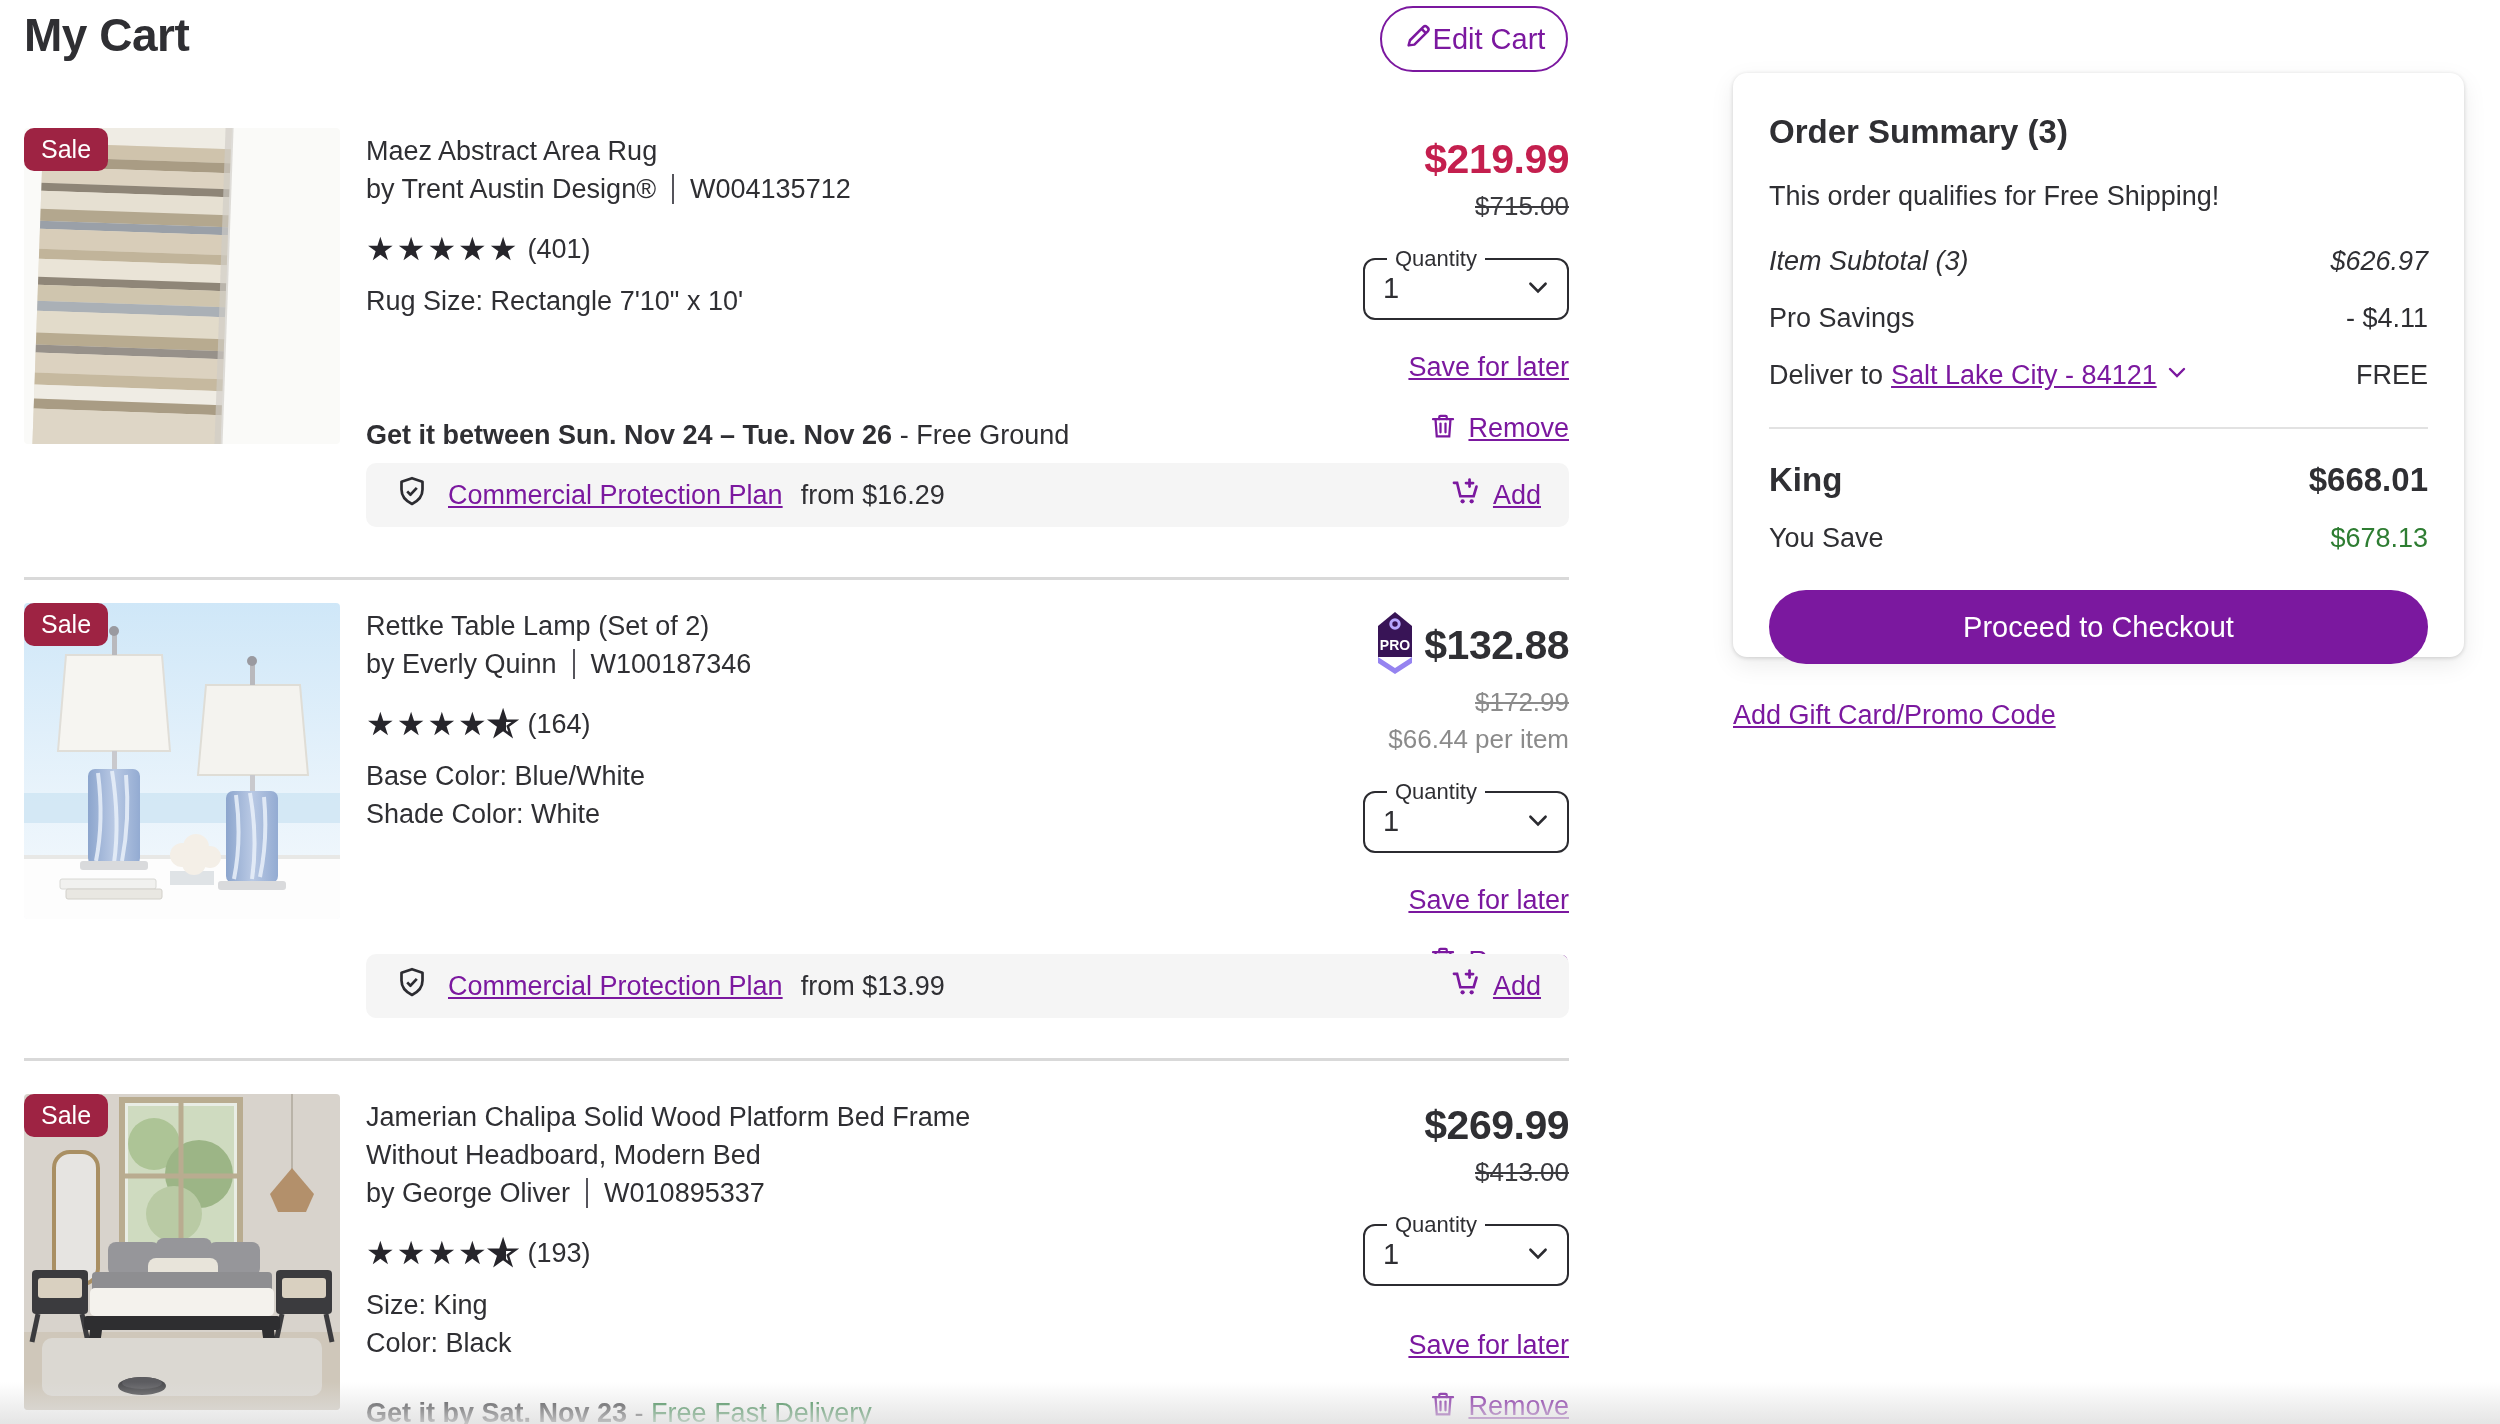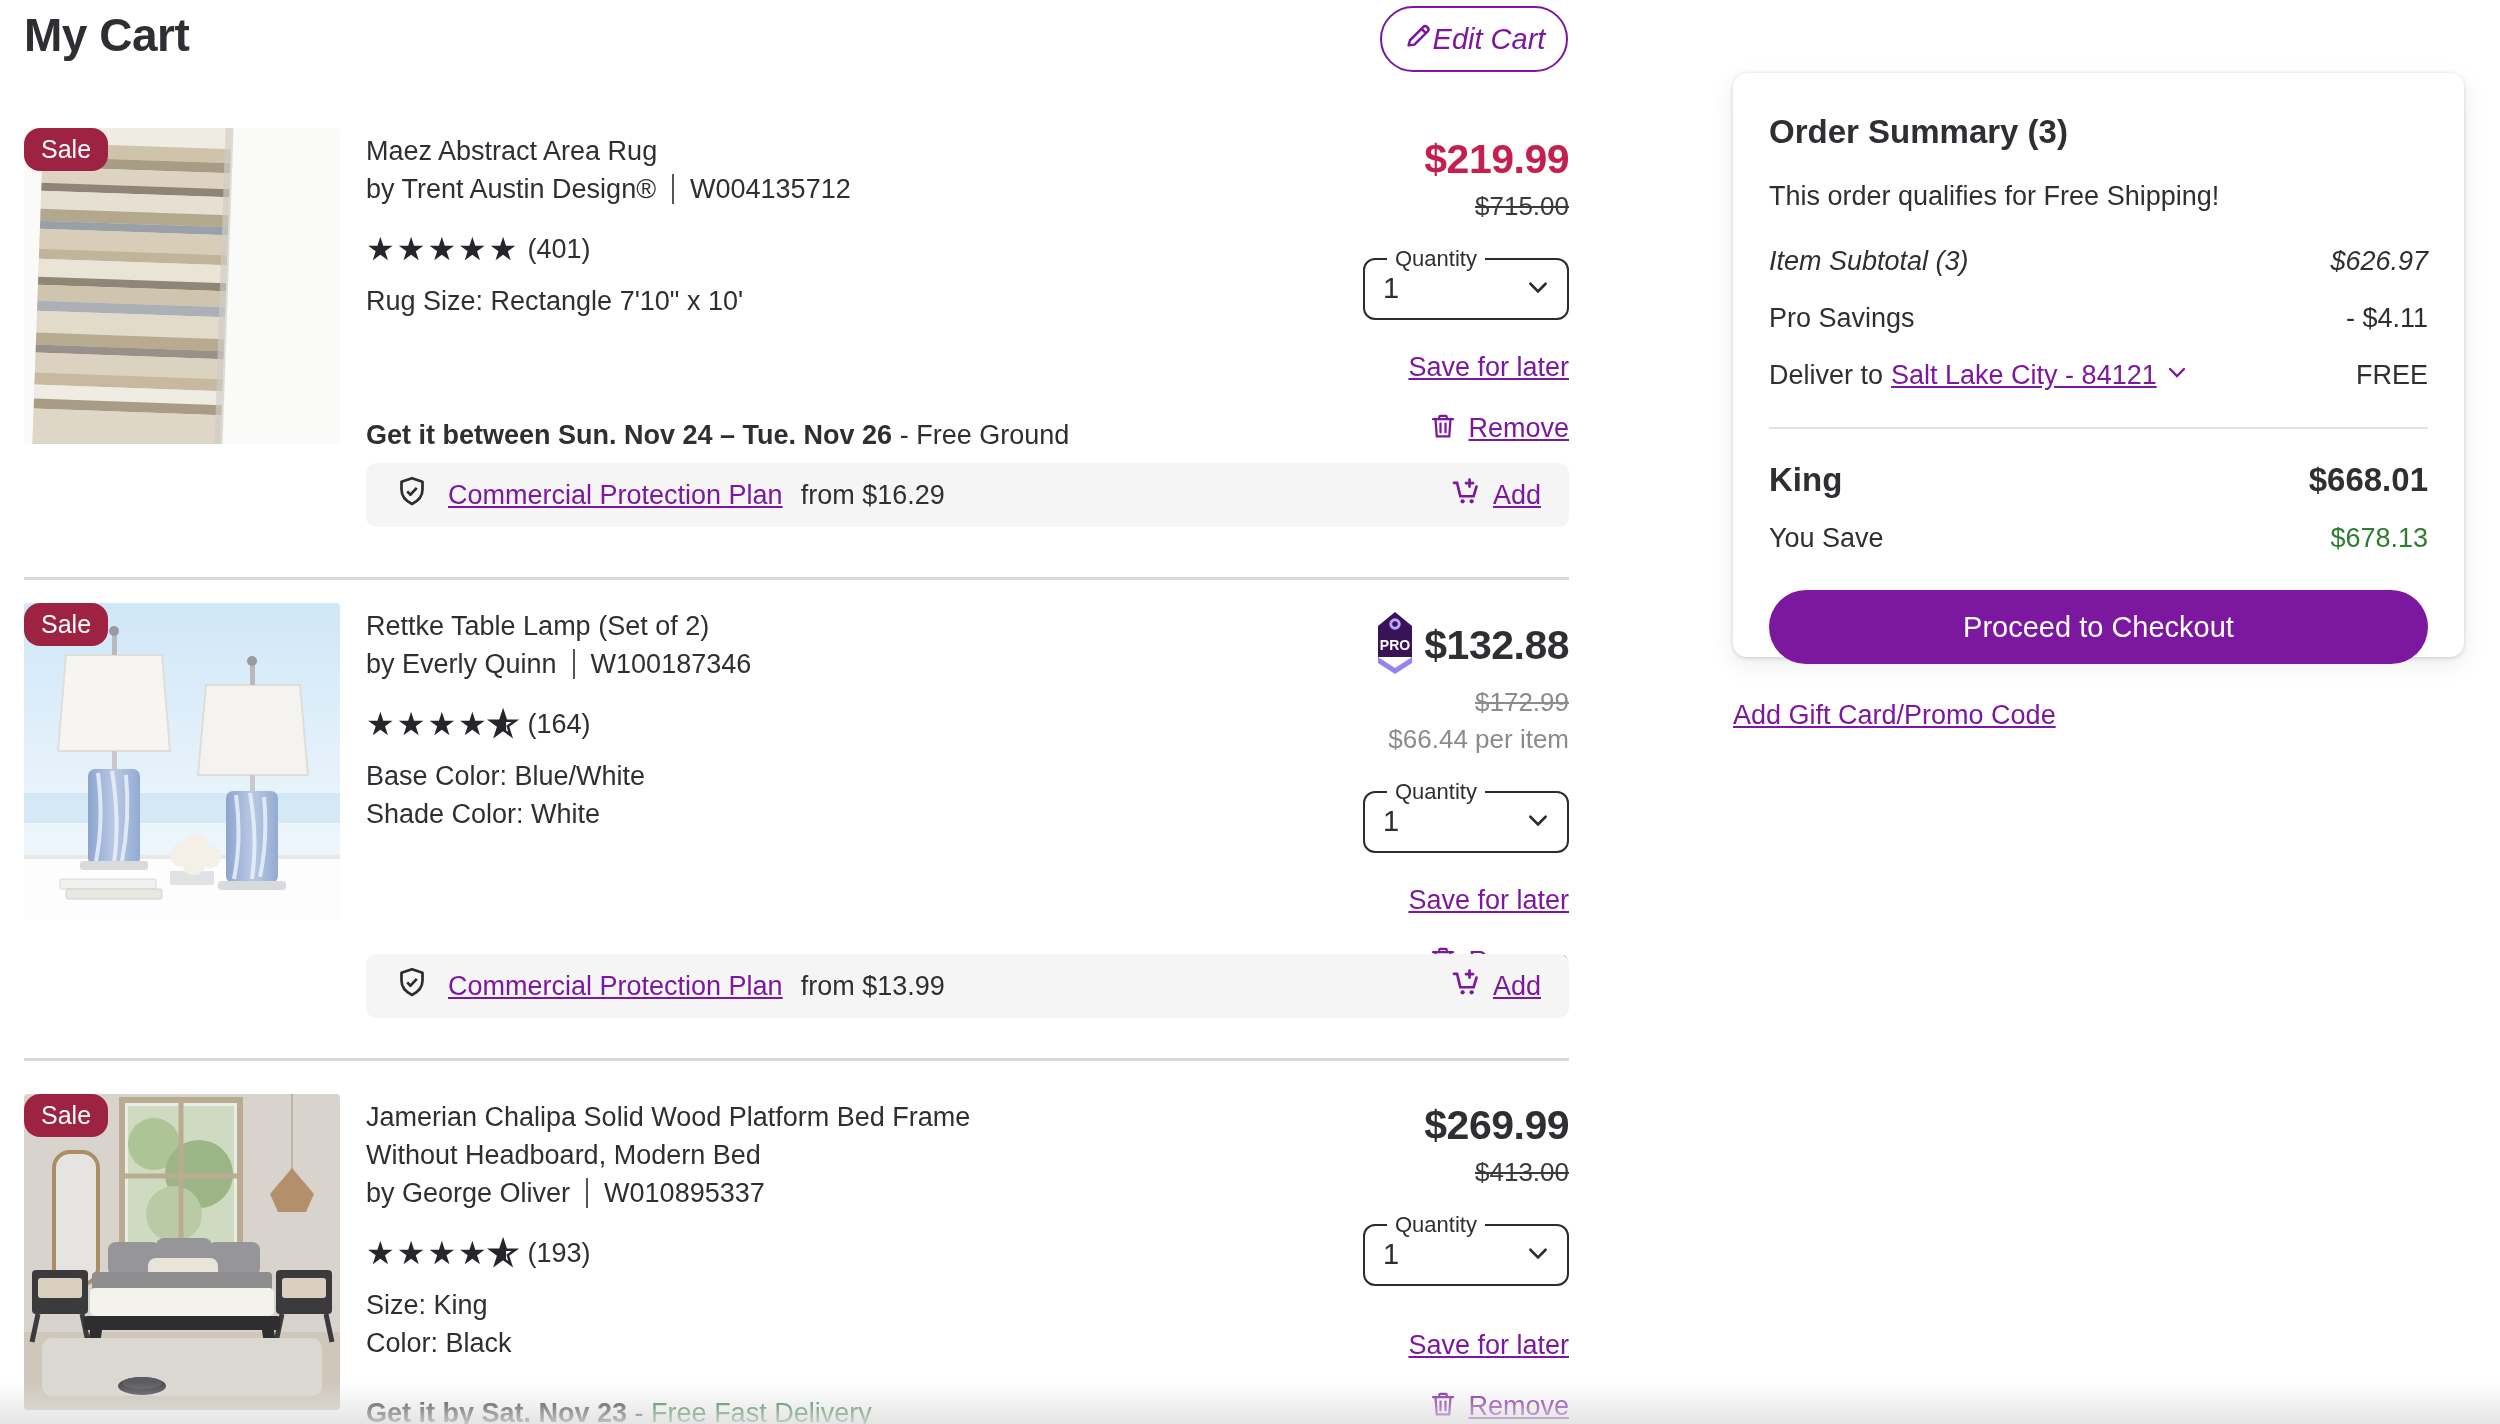--- a/index.html
+++ b/index.html
@@ -4,28 +4,28 @@
 <style>
   html,body{margin:0;padding:0;background:#fff;}
   #root{position:relative;width:2500px;height:1424px;background:#fff;overflow:hidden;
         font-family:"Liberation Sans",sans-serif;color:#2f2f33;}
   
   .cart-area{position:absolute;left:24px;top:0;width:1545px;height:1424px;}
   .h1{position:absolute;left:0;top:8px;font-size:46px;font-weight:800;letter-spacing:-0.5px;}
   .btn-edit{position:absolute;left:1356px;top:6px;width:188px;height:66px;background:#fff;
             border:2.5px solid #7b189f;border-radius:40px;display:flex;align-items:center;
             justify-content:center;gap:0;color:#7b189f;font-size:29px;cursor:pointer;
-            font-family:inherit;box-sizing:border-box;font-style:italic;}
+            font-family:inherit;box-sizing:border-box;}
   
   .cart-item{position:absolute;left:0;width:1545px;display:grid;
              grid-template-columns:316px 1fr 372px;column-gap:26px;}
   .tile{position:relative;width:316px;height:316px;border-radius:4px;overflow:visible;}
   .tile svg{border-radius:4px;display:block;}
   .badge{position:absolute;top:0;left:0;background:#9e2343;color:#fff;font-size:25px;
-         padding:9px 17px;border-radius:16px;line-height:1;z-index:2;}
+         padding:9px 17px;border-radius:10px;line-height:1;z-index:2;}
   .details{padding-top:4px;font-size:27px;line-height:38px;}
   .pname{max-width:700px;}
   .byline-row{display:flex;align-items:center;gap:16px;margin-top:0px;}
   .vbar{width:0;height:30px;border-left:2px solid #55545b;}
   .stars-row{display:flex;align-items:center;gap:8px;margin-top:22px;}
   .stars{display:flex;align-items:center;letter-spacing:2px;}
   .star{font-size:32px;line-height:1;color:#26252b;}
   .halfwrap{position:relative;display:inline-block;font-size:32px;line-height:1;}
   .ghost{color:#fff;-webkit-text-stroke:2.5px #26252b;}
   .fillhalf{position:absolute;left:0;top:0;width:55%;overflow:hidden;color:#26252b;-webkit-text-stroke:0;}

